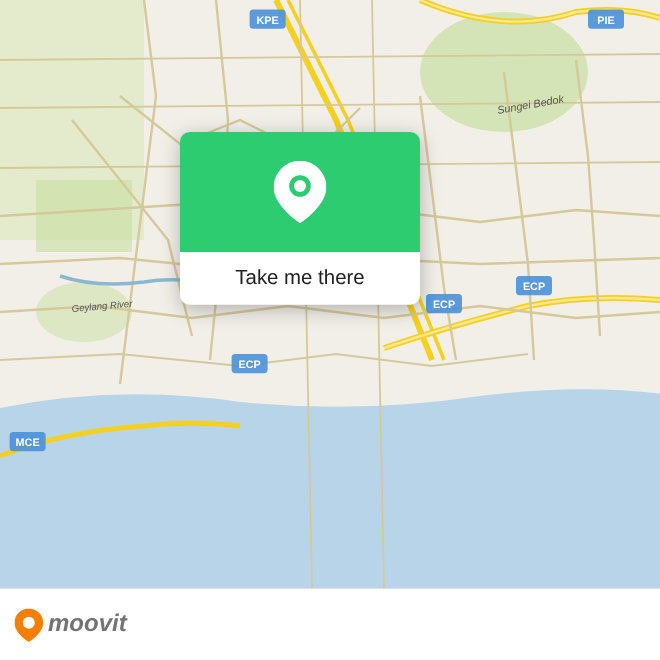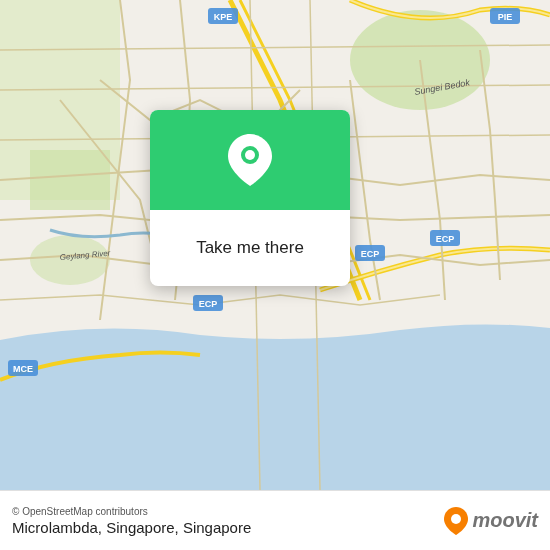--- a/index.html
+++ b/index.html
@@ -51,21 +51,21 @@
       justify-content: center;
     }
 
     .location-pin {
       width: 44px;
       height: 52px;
       position: relative;
     }
 
     .popup-label {
-      padding: 28px 16px;
+      padding: 12px 16px;
       font-size: 17px;
       font-weight: 500;
       color: #222;
       text-align: center;
     }
 
     
     .bottom-bar {
       width: 550px;
       height: 60px;
@@ -188,26 +188,20 @@
         <path d="M22 0C10 0 0 10 0 22C0 38 22 52 22 52C22 52 44 38 44 22C44 10 34 0 22 0Z" fill="white"></path>
         <circle cx="22" cy="21" r="9" fill="#2ecc71"></circle>
         <circle cx="22" cy="21" r="5" fill="white"></circle>
       </svg>
     </div>
     <div class="popup-label">Take me there</div>
   </div>
 </div>
 
 <div class="bottom-bar">
-  <div class="bottom-left">
-    <div class="attribution">
-      <span>© OpenStreetMap contributors</span>
-    </div>
-    <div class="location-name">Microlambda, Singapore, Singapore</div>
-  </div>
   <div class="moovit-logo">
     <svg class="moovit-pin" viewBox="0 0 24 28" xmlns="http://www.w3.org/2000/svg">
       <path d="M12 0C5.4 0 0 5.4 0 12C0 21 12 28 12 28C12 28 24 21 24 12C24 5.4 18.6 0 12 0Z" fill="#f77f00"></path>
       <circle cx="12" cy="12" r="5" fill="white"></circle>
     </svg>
     <span class="moovit-text">moovit</span>
   </div>
 </div>
 
 </body></html>

